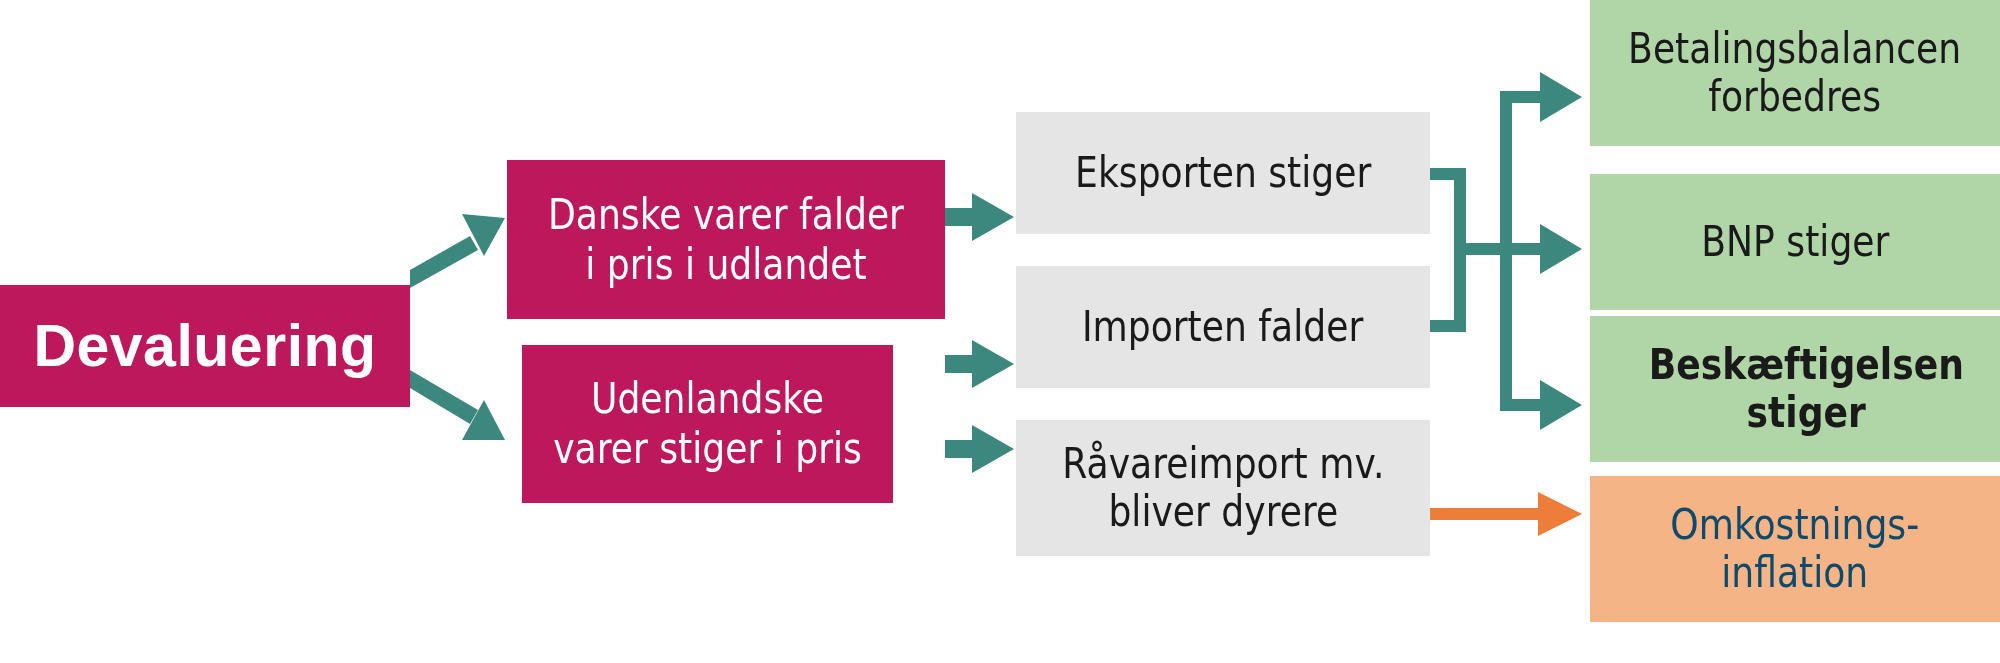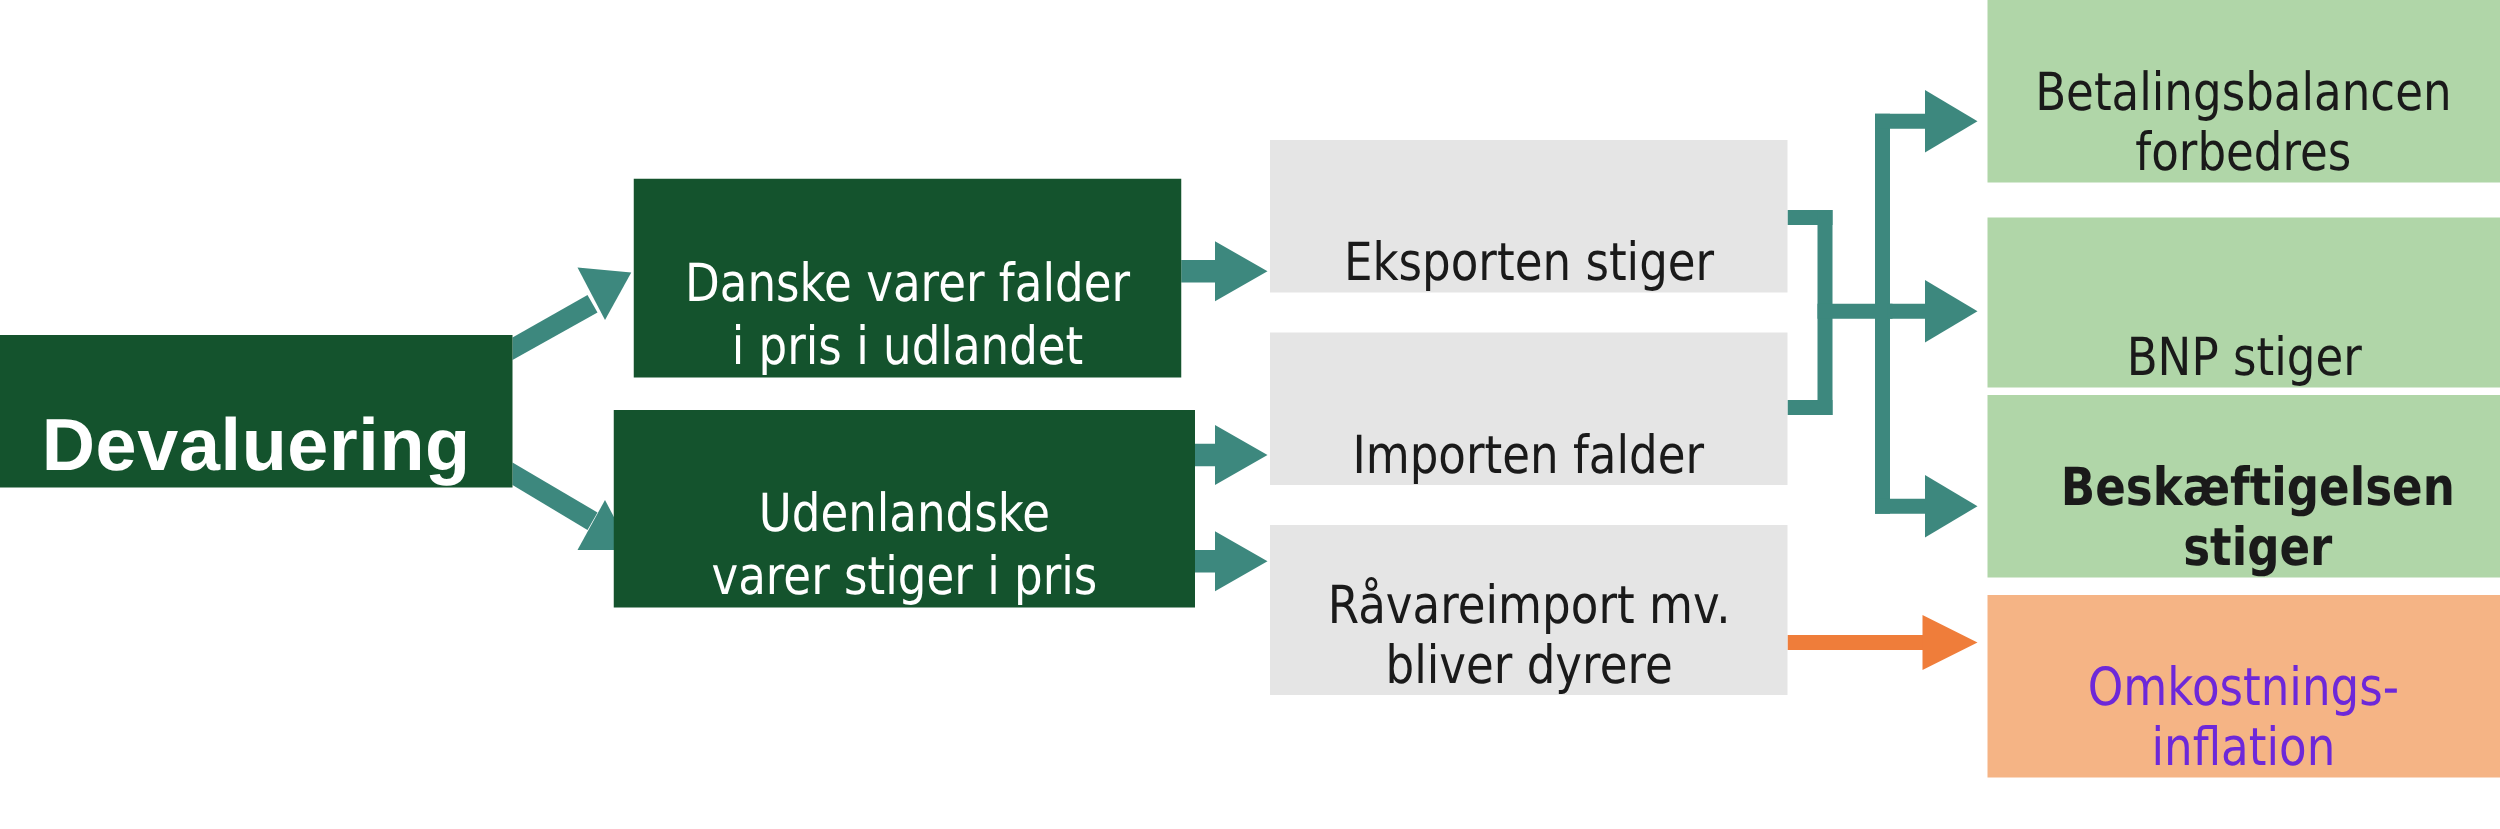--- a/index.html
+++ b/index.html
@@ -1,25 +1,25 @@
 <!DOCTYPE html>
 <html><head>
   <meta charset="utf-8">
   <style>
     html, body { margin: 0; padding: 0; background: #ffffff; }
     body { width: 2000px; height: 663px; position: relative; overflow: hidden;
            font-family: "Liberation Sans", "DejaVu Sans", sans-serif; }
     #diagram { position: absolute; left: 0; top: 0; width: 2000px; height: 663px; }
-    .box { position: absolute; display: flex; align-items: flex-end; justify-content: center;
+    .box { position: absolute; display: flex; align-items: center; justify-content: center;
            text-align: center; box-sizing: border-box; }
     .box span { display: block; white-space: pre-line; }
-    .dark { background: #14532d; color: #ffffff; }
+    .dark { background: #be185d; color: #ffffff; margin-top: 17px; }
     .mid { background: #e5e5e5; color: #1a1a1a; }
     .light { background: #b0d6a8; color: #1a1a1a; }
-    .orange { background: #f5b485; color: #6d28d9; }
+    .orange { background: #f5b485; color: #0c4a6e; }
     .t-root { font-size: 59px; font-weight: bold; letter-spacing: 0.5px; }
     .t-l2 { font-size: 42px; line-height: 50px; font-family: "DejaVu Sans", sans-serif; transform: scaleX(0.86); }
     .t-l3 { font-size: 42px; line-height: 48px; font-family: "DejaVu Sans", sans-serif; transform: scaleX(0.86); }
     .t-l4 { font-size: 42px; line-height: 48px; font-family: "DejaVu Sans", sans-serif; transform: scaleX(0.86); }
     svg.arrows { position: absolute; left: 0; top: 0; }
   </style>
 </head>
 <body>
 
 <div id="diagram">
@@ -76,21 +76,21 @@
 
   <div class="box dark" style="left:0;top:268px;width:410px;height:122px;">
     <span class="t-root">Devaluering</span>
   </div>
 
   <div class="box dark" style="left:507px;top:143px;width:438px;height:159px;">
     <span class="t-l2">Danske varer falder
 i pris i udlandet</span>
   </div>
 
-  <div class="box dark" style="left:491px;top:328px;width:465px;height:158px;">
+  <div class="box dark" style="left:522px;top:328px;width:371px;height:158px;">
     <span class="t-l2">Udenlandske
 varer stiger i pris</span>
   </div>
 
   <div class="box mid" style="left:1016px;top:112px;width:414px;height:122px;">
     <span class="t-l3">Eksporten stiger</span>
   </div>
 
   <div class="box mid" style="left:1016px;top:420px;width:414px;height:136px;">
     <span class="t-l3">Råvareimport mv.

